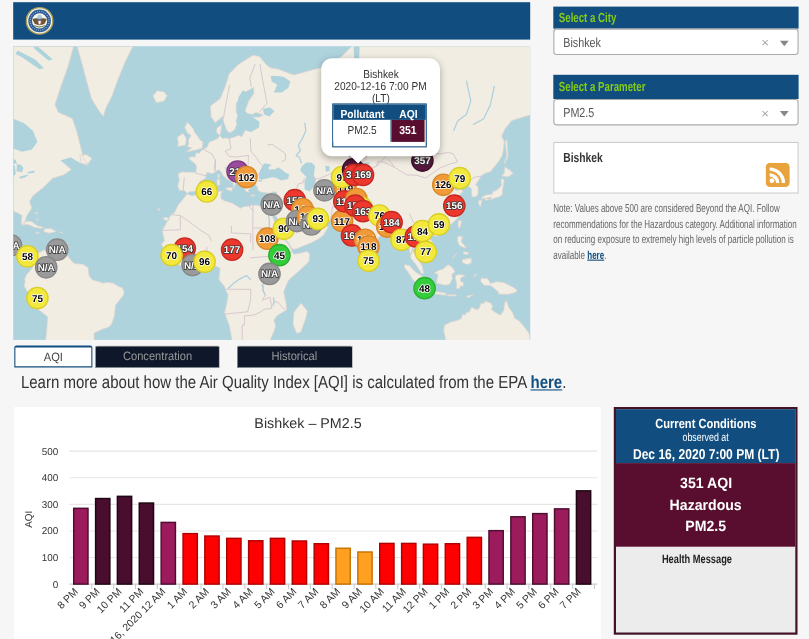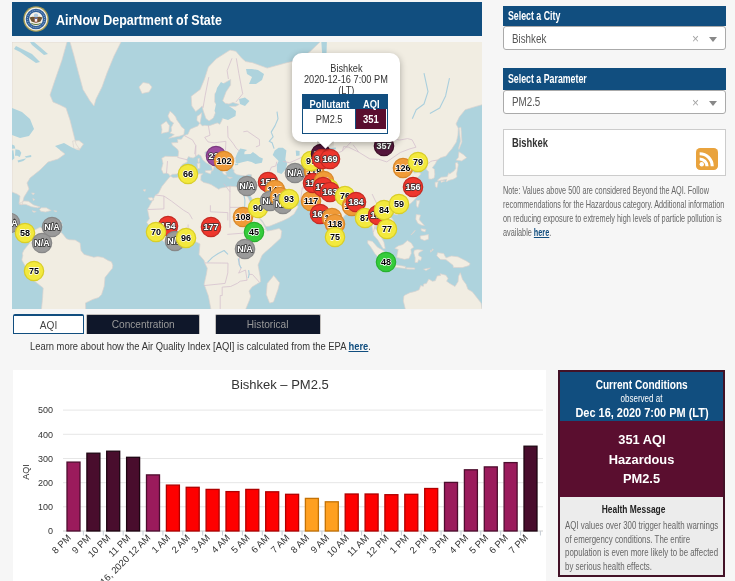--- a/index.html
+++ b/index.html
@@ -5,24 +5,24 @@
 * { margin:0; padding:0; box-sizing:border-box; }
 html,body { width:735px; height:581px; background:#f6f6f6; font-family:"Liberation Sans",sans-serif; overflow:hidden; }
 #page { position:relative; width:735px; height:581px; background:#f6f6f6; overflow:hidden; }
 .abs { position:absolute; }
 .cx { display:inline-block; white-space:nowrap; transform-origin:0 50%; }
 #header { left:12px; top:2px; width:470px; height:34px; background:#114e7f; color:#fff; }
 #mapbox { left:12px; top:42px; width:470px; height:267px; background:#aed3dd; overflow:hidden; }
 #tabs { left:13px; top:314px; height:20px; font-size:11px; }
 .tab { position:absolute; top:0; height:20px; text-align:center; line-height:18px; background:#0f172a; border:1px solid #c2bfbc; border-bottom:none; color:#999; border-radius:2px 2px 0 0; }
 .tab.active { background:#fff; border:1px solid #114e7f; border-top:2.5px solid #114e7f; color:#444; }
-#learn { left:30px; top:340px; font-size:11px; color:#333; }
+#learn { left:19px; top:340px; font-size:16px; color:#333; }
 #learn a, #note a { color:#114e7f; font-weight:bold; text-decoration:underline; }
 #chartbox { left:13px; top:370px; width:533px; height:211px; background:#fff; }
-.rhead { left:503px; width:223px; height:20px; background:#114e7f; color:#ffffff; font-size:12px; font-weight:bold; padding:3px 0 0 5px; }
+.rhead { left:503px; width:223px; height:20px; background:#114e7f; color:#84cc16; font-size:12px; font-weight:bold; padding:3px 0 0 5px; }
 .rdrop { left:503px; width:223px; height:24px; background:#fff; border:1px solid #aaa; border-radius:3px; font-size:12px; color:#555; padding:4.5px 0 0 8px; }
 .ddx { position:absolute; right:26px; top:5px; color:#a5a5a5; font-size:12px; font-weight:normal; }
 .dda { position:absolute; right:8px; top:10px; width:0; height:0; border-left:4.5px solid transparent; border-right:4.5px solid transparent; border-top:5px solid #888; }
 #rssbox { left:503px; top:129px; width:223px; height:47px; background:#fff; border:1px solid #ccc; }
 #note { left:503px; top:184px; font-size:10.5px; color:#666; line-height:13.9px; }
 .nl { white-space:nowrap; transform:scaleX(0.695); transform-origin:0 50%; }
 #cc { left:558px; top:370px; width:167px; height:207px; border:2px solid #431227; background:#ececec; }
 #cc .b1 { background:#114e7f; color:#fff; text-align:center; height:49px; padding-top:6px; }
 #cc .b2 { background:#5a0e2f; color:#fff; text-align:center; height:76px; padding-top:9px; }
 #cc .b3 { padding:6px 16px 0 0; }
@@ -37,21 +37,20 @@
       <circle cx="13" cy="13" r="12.7" fill="#a89d55"></circle>
       <circle cx="13" cy="13" r="11.4" fill="#f6f3ea"></circle>
       <circle cx="13" cy="13" r="8.6" fill="none" stroke="#2e5e99" stroke-width="3.4"></circle>
       <circle cx="13" cy="13" r="8.6" fill="none" stroke="#ffffff" stroke-width="0.7" stroke-dasharray="0.7 1.3"></circle>
       <circle cx="13" cy="9.7" r="2.2" fill="#aecbe2"></circle>
       <path d="M6.5 11.5 Q10 9.8 13 11.6 Q16 9.8 19.5 11.5 L17.5 15.5 Q13 17.8 8.5 15.5 Z" fill="#6e5530"></path>
       <path d="M11.6 11.8 h2.8 v2.6 q0 1.7-1.4 2.2 q-1.4-.5-1.4-2.2 Z" fill="#fff" stroke="#a05050" stroke-width="0.7"></path>
       <path d="M11.6 11.8 h2.8 v1 h-2.8 Z" fill="#2e5e99"></path>
       <path d="M8 16.8 Q13 19.2 18 16.8 L17.4 17.9 Q13 20 8.6 17.9 Z" fill="#5b7a3b"></path>
     </svg>
-    <div class="abs" style="left:44px;top:9px;font-size:15px;font-weight:bold;"><span class="cx" style="transform:scaleX(0.833);">AirNow Department of State</span></div>
   </div>
 
   <div id="mapbox" class="abs">
     <svg width="470" height="267" viewBox="12 42 470 267">
       <path d="M19.1,203.6 L23.8,201.0 L28.3,201.2 L33.6,204.9 L40.1,207.0 L37.5,207.8 L31.6,206.8 L25.8,204.4 L21.3,204.2 L19.1,203.6 Z M41.4,207.8 L46.3,207.8 L51.2,210.5 L45.4,212.0 L40.7,211.2 L39.5,209.5 L41.4,207.8 Z M32.0,210.8 L36.2,211.6 L34.0,212.4 L32.0,210.8 Z M53.8,210.8 L56.9,211.0 L56.1,212.0 L53.8,210.8 Z M31.6,192.9 L34.6,193.3 L33.2,194.9 L31.6,192.9 Z M32.8,198.4 L34.8,199.7 L33.4,200.4 L32.8,198.4 Z M60.3,220.2 L61.4,221.2 L60.9,222.2 L60.3,220.2 Z M61.0,225.1 L62.2,224.1 L62.0,226.1 L61.0,225.1 Z M59.7,230.3 L61.6,230.3 L61.4,231.7 L59.7,231.7 L59.7,230.3 Z M-5.2,209.5 L3.6,208.9 L7.9,208.4 L10.9,209.3 L9.5,213.0 L7.7,215.1 L8.1,218.8 L9.5,220.0 L12.8,219.8 L14.8,221.2 L17.7,221.8 L17.9,227.9 L16.9,230.1 L19.3,233.2 L21.8,234.2 L24.2,233.2 L27.5,232.8 L29.7,234.6 L32.8,232.8 L33.4,230.3 L36.0,229.3 L40.5,227.1 L41.3,228.3 L43.4,227.9 L43.8,228.9 L47.3,230.7 L52.0,231.5 L55.2,230.9 L58.5,230.5 L61.8,233.0 L63.4,234.8 L66.3,238.6 L68.9,239.7 L75.2,240.1 L80.1,243.1 L81.0,250.5 L84.0,254.4 L93.8,257.2 L97.7,256.6 L103.0,257.4 L108.1,260.5 L111.4,261.7 L112.8,265.2 L112.4,268.2 L108.5,273.1 L105.0,277.5 L104.2,286.3 L101.6,294.6 L98.7,297.5 L92.8,299.4 L85.5,302.9 L85.7,309.7 L85.0,315.3 L40.9,315.3 L42.6,297.7 L43.2,287.9 L38.9,284.6 L31.5,278.7 L28.3,270.4 L24.2,264.2 L21.8,259.9 L22.8,255.6 L22.4,253.3 L24.0,249.9 L26.6,246.8 L29.7,243.1 L29.3,239.2 L30.1,236.0 L27.3,235.6 L24.4,234.0 L21.3,235.4 L18.3,234.8 L14.4,229.9 L9.9,226.3 L4.6,224.3 L0.7,222.8 L-5.2,218.8 Z M230.0,50.1 L216.3,58.8 L208.4,67.0 L204.5,79.0 L200.2,89.5 L191.2,96.3 L191.8,105.9 L195.7,111.6 L200.2,107.9 L202.2,105.9 L203.0,110.1 L205.9,118.4 L209.0,120.9 L213.3,118.1 L217.8,106.7 L214.7,102.0 L214.9,93.8 L219.2,88.2 L223.1,83.7 L230.6,79.5 L230.6,85.1 L226.1,91.7 L222.7,100.8 L225.1,103.2 L229.0,104.0 L232.9,102.4 L239.2,104.4 L235.9,106.3 L228.6,106.3 L229.0,114.2 L222.6,115.6 L222.2,119.8 L219.8,124.3 L217.3,122.9 L208.8,125.9 L204.9,125.3 L202.4,125.9 L199.6,122.9 L196.9,120.5 L197.1,116.3 L199.8,114.5 L201.8,112.7 L201.0,118.1 L200.2,122.6 L197.9,125.9 L194.7,127.2 L190.2,129.2 L187.9,134.3 L184.1,135.5 L181.4,139.2 L177.5,139.2 L177.9,142.5 L171.6,142.8 L172.4,145.1 L177.5,149.2 L178.6,151.4 L178.1,156.6 L177.1,156.6 L165.3,156.3 L161.8,158.2 L163.0,163.5 L161.4,169.3 L163.4,173.5 L166.7,173.1 L168.7,174.0 L170.0,176.0 L172.4,174.3 L176.9,174.0 L180.0,172.1 L181.4,169.1 L180.4,167.3 L182.4,164.5 L187.3,161.9 L186.9,159.6 L188.6,156.6 L190.4,157.4 L193.2,158.0 L195.9,156.3 L198.4,154.4 L200.8,155.8 L202.8,159.8 L206.5,163.0 L208.4,164.0 L211.6,166.1 L212.2,168.8 L212.6,171.1 L213.5,169.1 L214.5,164.8 L217.1,165.3 L213.9,162.7 L210.6,161.1 L208.4,159.6 L206.3,155.8 L205.3,155.0 L204.9,152.2 L207.7,151.1 L208.0,153.1 L210.8,154.7 L212.8,157.1 L216.3,159.3 L218.8,161.4 L219.0,165.3 L220.4,166.8 L221.8,169.1 L223.1,170.3 L222.4,172.3 L223.5,174.0 L225.1,174.8 L226.5,175.0 L225.7,172.3 L227.5,171.3 L228.8,166.1 L232.2,165.8 L232.5,167.3 L232.9,169.8 L234.1,169.8 L233.9,172.3 L235.9,174.0 L237.8,174.8 L240.8,175.3 L245.3,175.7 L248.8,174.3 L251.6,174.8 L251.4,176.9 L249.4,183.6 L248.2,187.0 L244.5,187.5 L245.1,190.4 L246.7,193.8 L249.0,194.3 L251.6,197.7 L253.5,202.5 L256.5,208.4 L259.4,217.8 L262.3,220.8 L264.7,224.7 L265.9,226.6 L269.2,226.3 L274.7,224.1 L283.3,220.6 L288.8,217.8 L294.1,213.9 L298.2,206.8 L295.7,204.0 L291.5,198.4 L289.2,200.4 L286.8,202.7 L282.1,202.9 L281.9,200.1 L280.6,201.4 L279.0,198.2 L276.6,195.3 L275.9,190.2 L276.8,189.1 L278.2,190.2 L280.4,192.4 L281.9,194.9 L287.6,197.3 L291.3,196.4 L293.3,199.3 L301.9,200.8 L307.8,200.6 L311.3,200.4 L312.3,201.4 L313.3,203.6 L316.2,206.8 L318.8,209.9 L322.1,209.9 L323.1,207.6 L323.7,213.7 L325.1,220.4 L327.0,225.9 L329.8,230.3 L332.5,235.6 L334.3,234.0 L336.4,231.3 L338.4,224.9 L337.8,220.2 L342.3,218.2 L348.0,212.2 L351.7,208.0 L353.5,208.2 L355.6,208.0 L358.4,207.0 L361.1,208.7 L364.3,212.6 L365.2,219.8 L367.8,220.4 L372.1,218.2 L371.5,223.9 L373.7,235.2 L377.8,240.1 L383.1,248.7 L385.2,248.6 L383.9,242.1 L378.8,232.6 L375.2,228.3 L376.8,224.9 L378.0,225.1 L380.3,226.7 L384.4,231.1 L386.8,234.6 L389.9,232.8 L391.3,230.9 L395.0,228.1 L395.2,225.3 L392.9,219.6 L388.4,213.9 L390.1,209.9 L393.7,208.0 L397.2,208.9 L400.1,208.2 L402.9,207.2 L405.4,206.3 L409.3,204.6 L412.3,202.1 L416.4,197.7 L419.1,194.0 L420.1,190.0 L419.7,187.9 L416.6,185.6 L415.8,179.6 L418.0,177.2 L421.1,173.8 L418.6,172.3 L414.6,173.1 L412.3,171.1 L411.9,169.1 L414.6,166.6 L419.5,163.7 L420.5,165.0 L418.7,166.6 L424.6,166.6 L426.8,167.1 L426.0,169.3 L428.7,171.8 L428.5,173.8 L428.9,178.9 L431.5,179.1 L434.2,177.9 L434.8,174.3 L434.4,169.3 L432.3,167.8 L435.2,164.0 L437.2,160.1 L440.7,157.7 L446.0,156.1 L448.5,152.8 L452.1,148.6 L456.4,141.9 L457.9,135.2 L458.3,128.2 L456.0,123.9 L459.3,117.0 L465.2,109.7 L475.0,106.7 L481.9,104.8 L488.7,98.0 L496.6,95.9 L496.6,31.7 L337.8,31.7 L322.1,39.9 L310.4,51.3 L298.6,60.0 L286.8,62.7 L267.2,68.1 L252.5,62.7 L245.7,61.6 L241.8,58.3 L235.9,51.3 L230.0,50.1 Z M168.7,138.3 L179.4,136.2 L183.9,134.6 L184.5,129.2 L181.6,126.9 L179.8,123.9 L176.7,119.8 L175.7,117.0 L172.8,113.4 L170.0,111.2 L167.9,115.9 L170.4,120.9 L173.6,122.9 L171.2,127.6 L171.6,131.1 L169.8,133.0 L174.3,134.6 L168.7,138.3 Z M161.4,133.4 L168.8,131.8 L169.4,125.6 L166.3,121.2 L161.0,124.9 L162.0,129.5 L161.4,133.4 Z M205.3,170.8 L211.6,170.3 L210.6,174.0 L205.3,172.1 L205.3,170.8 Z M197.1,163.5 L200.0,163.0 L199.8,168.3 L197.7,168.8 L197.1,163.5 Z M197.9,158.5 L199.6,158.5 L199.0,162.4 L198.1,161.9 L197.9,158.5 Z M227.3,176.9 L232.4,177.7 L229.6,178.6 L227.3,176.9 Z M244.3,177.9 L248.6,176.9 L247.4,179.3 L244.3,177.9 Z M186.7,166.3 L187.7,166.8 L185.7,167.6 L186.7,166.3 Z M244.5,187.6 L230.4,186.3 L220.4,188.2 L218.8,189.3 L211.0,184.5 L207.3,183.3 L203.7,182.4 L200.8,180.3 L201.0,175.7 L202.8,173.8 L197.9,173.8 L191.4,174.0 L186.7,174.0 L176.7,177.4 L173.4,177.7 L170.4,176.2 L168.8,177.9 L161.8,186.6 L158.5,193.3 L155.5,195.1 L147.5,209.5 L149.4,218.8 L146.7,222.2 L150.8,228.7 L154.1,232.4 L164.1,241.9 L173.2,241.3 L183.4,240.1 L186.5,239.2 L189.6,239.6 L197.3,242.5 L200.0,243.9 L199.0,254.4 L204.1,260.5 L204.9,263.3 L207.3,268.2 L206.5,273.7 L205.5,278.1 L204.1,284.2 L208.4,296.0 L211.0,309.7 L212.4,314.2 L249.6,314.2 L245.5,309.7 L249.6,299.8 L250.6,296.2 L249.0,291.0 L252.1,286.9 L260.6,281.8 L260.2,276.7 L258.0,265.0 L262.1,255.2 L265.3,252.1 L271.4,246.8 L280.8,238.0 L281.7,231.1 L279.2,228.5 L272.7,230.1 L267.2,231.1 L265.9,229.1 L264.5,226.3 L262.9,222.8 L259.2,218.4 L256.5,214.7 L253.9,209.9 L250.8,203.4 L248.0,197.5 L245.9,193.6 L245.0,190.9 L244.5,187.6 Z M267.2,283.6 L273.7,275.5 L279.6,282.8 L278.0,289.3 L273.5,302.0 L269.6,303.1 L266.3,294.6 L267.2,283.6 Z M337.4,232.2 L340.3,234.6 L341.5,237.8 L339.0,239.9 L337.6,237.2 L337.4,232.2 Z M367.8,240.5 L372.3,241.3 L377.6,247.2 L382.9,250.3 L388.8,257.4 L388.6,263.1 L385.2,262.5 L380.9,259.7 L375.0,253.8 L370.7,247.0 L367.6,243.1 L367.8,240.5 Z M387.2,264.8 L396.6,265.0 L405.4,266.4 L405.4,268.6 L393.7,267.0 L387.6,266.4 L387.2,264.8 Z M406.4,267.8 L414.8,268.0 L414.6,269.2 L406.4,269.0 L406.4,267.8 Z M423.6,269.2 L430.3,268.0 L426.0,270.6 L423.6,269.2 Z M394.8,248.4 L398.2,249.5 L397.2,254.6 L396.8,257.4 L404.4,259.3 L408.9,258.5 L411.3,253.5 L410.9,249.2 L413.8,247.2 L411.3,243.1 L407.4,240.5 L402.9,244.5 L398.6,245.8 L395.8,247.4 L394.8,248.4 Z M414.2,250.3 L417.8,249.5 L423.1,250.3 L418.9,252.7 L418.6,255.4 L421.7,257.4 L420.7,260.5 L418.6,259.7 L417.6,262.5 L415.0,262.5 L415.2,257.8 L413.8,253.1 L414.2,250.3 Z M437.6,252.7 L443.6,253.5 L446.0,257.8 L451.5,256.0 L457.9,256.8 L466.2,260.9 L470.1,263.6 L469.1,265.6 L462.3,267.6 L453.4,267.4 L453.0,265.2 L446.0,259.7 L440.3,259.3 L436.8,255.8 L437.6,252.7 Z M432.1,249.0 L433.3,249.3 L432.5,250.9 L432.1,249.0 Z M430.7,249.9 L431.7,250.9 L430.7,252.3 L430.7,249.9 Z M416.2,214.5 L420.5,215.1 L419.3,219.8 L424.4,225.5 L421.3,225.1 L417.8,223.3 L415.8,219.2 L416.2,214.5 Z M420.1,236.0 L428.5,234.6 L428.4,239.2 L424.4,240.5 L420.5,238.8 L420.1,236.0 Z M421.1,228.7 L426.0,229.5 L425.0,231.9 L421.3,230.7 L421.1,228.7 Z M410.9,235.0 L415.2,230.3 L413.8,232.6 L410.9,235.0 Z M416.4,200.6 L419.9,200.6 L418.0,207.6 L416.4,206.1 L416.4,200.6 Z M393.9,211.6 L398.6,211.4 L397.6,214.9 L394.2,214.3 L393.9,211.6 Z M435.0,182.4 L438.2,181.7 L437.0,187.7 L435.4,186.6 L435.0,182.4 Z M441.1,182.4 L445.0,181.0 L440.9,180.3 L441.1,182.4 Z M437.8,181.0 L446.6,179.3 L446.0,181.9 L449.1,180.3 L453.0,179.3 L455.4,178.1 L457.0,176.7 L456.6,174.0 L458.3,164.8 L457.4,162.4 L455.4,163.0 L455.8,168.6 L453.8,171.1 L449.5,174.0 L448.9,172.8 L447.2,176.7 L441.3,177.2 L437.8,179.8 L437.8,181.0 Z M456.0,160.1 L461.7,160.9 L466.6,157.7 L463.6,154.7 L458.9,151.7 L458.3,157.4 L456.0,160.1 Z M458.9,149.4 L461.9,141.9 L460.9,127.2 L459.1,127.9 L460.5,141.3 L458.7,147.7 L458.9,149.4 Z M406.0,311.9 L404.2,304.6 L403.3,300.9 L403.9,296.0 L404.8,295.2 L409.9,292.7 L415.2,291.4 L419.1,289.8 L420.7,285.6 L423.3,286.3 L423.6,284.0 L426.4,283.6 L428.9,279.1 L432.3,281.2 L435.2,280.8 L437.2,275.9 L440.7,275.5 L440.1,273.7 L446.0,275.3 L448.0,278.5 L446.6,281.2 L449.9,283.6 L455.0,286.5 L458.1,281.6 L458.5,276.3 L460.3,272.7 L462.5,279.5 L466.2,284.4 L467.9,289.3 L472.3,291.8 L476.2,296.7 L481.1,303.1 L482.1,309.7 L406.0,311.9 Z M12,42 L67,42 L62,60 L55,80 L50,95 L53,102 L60,105 L66,108 L70,120 L76,144 L80,150 L72,150 L66,147 L60,150 L65,154 L58,159 L48,162 L40,170 L30,178 L27,183 L29,189 L24,197 L22,205 L19,204 L20,196 L17,194 L12,192 Z M72.6,141 L79,140.6 L83.5,144 L80,149 L74,149 L72.6,141 Z M70,42 L121,42 L114,56 L107,73 L102,87 L96,99 L94,106 L90,101 L83,89.5 L78.5,73 L74,56 L70,42 Z M139,87 L143,82.5 L149,83.5 L152,87 L149,92 L142,93.5 L139,87 Z M148,198 L152,197.5 L154,200 L150,200.5 L148,198 Z M143,190 L145.5,189.5 L145,191.5 L143,190 Z" fill="#f1ede2" stroke="#dbd3cf" stroke-width="0.7" stroke-linejoin="round"></path>
 <path d="M235.5,162.7 L235.5,157.4 L237.3,153.1 L240.2,148.6 L243.1,148.9 L247.1,150.0 L244.5,151.7 L244.3,154.2 L250.6,153.9 L252.9,152.0 L256.1,154.2 L259.4,156.9 L262.9,158.5 L261.9,162.7 L255.5,164.0 L251.6,161.9 L247.6,161.1 L242.2,162.2 L237.8,163.5 L235.5,162.7 Z M234.9,163.7 L238.0,163.7 L238.2,165.0 L235.1,165.3 L234.9,163.7 Z M278.6,147.7 L282.9,147.7 L286.4,150.6 L285.3,159.6 L287.2,163.5 L285.9,169.1 L281.4,174.0 L277.0,172.3 L276.8,164.8 L278.6,160.9 L272.7,155.0 L274.7,150.6 L278.6,147.7 Z M295.7,150.6 L299.6,151.1 L299.6,155.5 L296.2,156.1 L295.7,150.6 Z M321.1,38.6 L323.1,68.1 L326.0,69.1 L327.0,38.6 L321.1,38.6 Z M384.4,133.7 L386.8,132.7 L395.6,122.2 L396.6,123.9 L388.4,134.3 L384.4,133.7 Z M325.1,148.6 L335.8,147.4 L335.8,149.2 L325.1,150.3 L325.1,148.6 Z M243.3,250.9 L247.6,250.9 L247.2,256.4 L243.7,256.0 L243.3,250.9 Z M0.3,148.0 L9.5,148.9 L15.4,148.6 L14.4,145.4 L8.5,143.4 L0.3,144.3 L0.3,148.0 Z M10.3,150.6 L13.4,150.3 L14.4,158.2 L11.5,160.9 L9.3,156.9 L10.3,150.6 Z M15.4,149.2 L19.3,150.0 L21.3,152.8 L19.9,156.9 L17.3,155.8 L15.0,155.8 L15.4,149.2 Z M17.5,160.6 L24.2,158.8 L26.4,158.5 L23.2,161.1 L18.3,162.4 L17.5,160.6 Z M24.6,156.6 L31.1,155.0 L31.3,157.1 L26.2,157.7 L24.6,156.6 Z M246,69 L252,69 L258,70 L264,74 L262,80 L256,84 L249,84 L252,77 L247,74 L246,69 Z M221,82 L226,85 L226.5,90 L222.5,96 L221.5,102 L227,105 L232,108 L236,111 L235.5,116 L228,120 L218,117 L214.5,111 L216,104 L215,96 L217,88 L221,82 Z M239,99 L245,97.5 L249.5,101 L245,106 L240,104 L239,99 Z M12,108 L22,112 L30,119 L34,129 L29,136 L20,138 L12,135 Z M55,146 L64,143 L71,147 L79,151 L70,152 L60,150 L55,146 Z M16,46 L32,54 L40,62 L36,63 L20,52 L14,49 L16,46 Z M34,42 L40,47 L48,54 L44,55 L32,45 L30,42 L34,42 Z" fill="#aed3dd" stroke="none" stroke-width="0" stroke-linejoin="round"></path>
 <path d="M147.7,209.5 L163.9,208.9 L163.9,196.0 L171.6,201.2 L183.4,210.1 L189.2,213.5 L192.4,219.2 M210.4,205.3 L210.4,211.8 L227.8,212.6 L227.8,220.4 M230.0,185.6 L229.8,211.6 L230.0,227.7 M223.7,183.6 L230.0,191.8 M163.9,196.0 L155.5,195.1 M253.1,207.4 L247.4,207.4 L230.0,207.4 M247.4,232.8 L227.3,234.4 M261.4,226.5 L264.1,229.9 L265.9,228.9 M170.2,231.1 L170.2,220.8 M186.5,239.2 L186.3,227.9 L188.1,228.5 L188.1,224.5 M209.4,226.1 L207.7,224.5 L209.6,224.3 L211.0,237.0 M239.8,253.5 L239.0,265.0 L241.4,267.6 L238.6,273.1 L245.5,270.0 L247.1,280.2 L240.2,281.2 L237.6,283.2 L230.6,286.5 L222.2,287.1 L222.2,295.6 L220.2,295.6 L220.2,309.4 M203.9,285.6 L225.1,283.4 L227.8,272.9 L228.0,263.1 L204.9,262.9 M259.4,282.2 L252.5,274.5 L248.6,274.3 M249.4,191.3 L257.0,184.7 L263.3,187.7 L268.6,191.8 L272.1,192.0 M268.8,173.3 L271.4,167.1 L275.7,166.1 L276.8,161.7 M276.3,190.0 L273.9,187.7 L270.0,181.0 L261.9,173.3 L268.8,173.3 M282.9,161.4 L289.6,162.7 L295.7,160.1 L302.5,156.9 L311.3,160.9 L320.0,160.1 L329.2,158.8 L337.6,160.9 L338.2,152.8 L342.3,151.1 L352.1,141.0 M301.1,176.9 L311.3,172.8 L320.6,174.3 L327.8,173.1 M300.4,200.8 L302.3,187.7 L311.3,190.2 L318.8,181.0 L326.0,174.0 M326.0,174.0 L335.6,187.7 L339.8,190.0 L353.7,194.7 L361.5,196.7 M353.5,208.2 L355.4,202.5 L360.5,201.2 L362.1,201.2 L361.9,207.4 M372.1,194.0 L374.5,199.1 L379.2,208.4 L377.2,210.8 L386.2,212.6 L381.1,223.3 L387.2,223.3 L391.7,222.4 L387.0,232.1 M373.3,212.2 L374.8,219.0 L375.4,224.5 L373.5,231.9 M187.3,159.8 L177.5,157.4 M167.5,161.1 L166.5,173.3 M195.9,145.4 L195.7,156.3 M184.1,135.5 L192.4,139.8 L195.7,145.4 L194.7,154.2 M208.4,125.6 L210.0,135.2 L204.7,137.4 L208.0,141.9 L214.1,142.8 L225.9,141.3 L225.3,155.0 L233.1,161.1 L225.9,162.7 L220.2,158.8 L218.8,155.5 L210.8,151.7 M227.6,125.9 L228.0,137.1 L233.1,143.4 L236.3,148.3 L239.8,151.4 M232.9,160.3 L235.9,157.7 M243.3,131.8 L247.2,131.1 L259.4,139.5 L259.6,145.4 L255.9,146.9 M203.0,107.9 L205.1,95.9 L208.8,77.1 M228.4,79.0 L227.1,70.6 L232.0,58.3 M236.3,58.3 L238.8,73.2 L242.7,93.8 L235.9,102.0 M352.1,141.0 L365.8,138.3 L373.1,132.7 L381.3,134.3 L390.1,137.4 L399.3,140.1 L407.6,138.6 L412.1,139.8 L416.0,147.2 L409.7,148.9 L400.3,152.5 L386.8,161.9 L378.8,159.3 L369.9,159.0 L358.8,152.2 L353.1,144.8 M358.8,152.2 L348.6,147.2 L343.7,146.6 L342.3,151.1 M430.9,161.4 L432.3,160.9 L437.2,160.1 M424.6,166.1 L428.0,163.7 L430.9,161.4 M-5.2,141.3 L7.5,143.7" fill="none" stroke="#d5c2ce" stroke-width="0.8" stroke-linejoin="round"></path>
 <path d="M242.2,187.9 L243.3,192.2 L244.9,199.9 L244.7,206.3 L242.5,212.6 L246.7,220.8 L244.7,221.4 M248.6,270.2 L249.2,274.1 L248.2,278.1 M238.2,258.3 L239.4,264.2 L241.0,268.2 M274.1,148.6 L272.1,142.8 L269.2,141.3 L273.1,136.8 L271.2,132.1 L275.1,125.6 L278.0,118.8 L277.0,111.6 M314.3,78.1 L317.2,91.7 L313.3,102.0 L308.4,107.9 L309.4,115.2 M341.7,73.2 L343.7,91.7 L340.7,100.0 L345.6,107.9 L351.5,118.8 L349.6,127.2 M363.3,68.1 L361.3,87.3 L356.4,100.0 L359.4,111.6 L365.2,118.8 L362.3,128.9 M424.0,73.2 L428.0,91.7 L424.0,104.0 L416.2,109.7 L412.3,118.8 M449.5,78.1 L445.6,95.9 L439.7,107.9 L429.9,113.4 M207.5,262.3 L212.4,257.4 L218.2,253.5 L224.1,250.5 L228.0,254.4" fill="none" stroke="#aacfdd" stroke-width="1.1" stroke-linejoin="round"></path>
       <g>
           <circle cx="10" cy="223" r="9.7" fill="#9a9a9a" stroke="#878787" stroke-width="1.2"></circle>
@@ -411,21 +410,15 @@
     <div class="b1">
       <div style="font-size:12px;font-weight:bold;line-height:14px;"><span class="ccx" style="transform:scaleX(0.842);">Current Conditions</span></div>
       <div style="font-size:10.5px;font-weight:normal;line-height:13px;"><span class="ccx" style="transform:scaleX(0.763);">observed at</span></div>
       <div style="font-size:13px;font-weight:bold;line-height:15px;"><span class="ccx" style="transform:scaleX(0.843);">Dec 16, 2020 7:00 PM (LT)</span></div>
     </div>
     <div class="b2">
       <div style="font-size:13.5px;font-weight:bold;line-height:19.5px;"><span class="ccx" style="transform:scaleX(0.95);">351 AQI</span><br><span class="ccx" style="transform:scaleX(0.95);">Hazardous</span><br><span class="ccx" style="transform:scaleX(0.95);">PM2.5</span></div>
     </div>
     <div class="b3">
       <div style="font-size:11px;font-weight:bold;color:#222;text-align:center;"><span class="ccx" style="transform:scaleX(0.766);">Health Message</span></div>
-      <div style="font-size:10.5px;color:#666;line-height:13.7px;margin:4px 0 0 5px;">
-        <div class="hl">AQI values over 300 trigger health warnings</div>
-        <div class="hl">of emergency conditions. The entire</div>
-        <div class="hl">population is even more likely to be affected</div>
-        <div class="hl">by serious health effects.</div>
-      </div>
     </div>
   </div>
 </div>
 
 </body></html>

